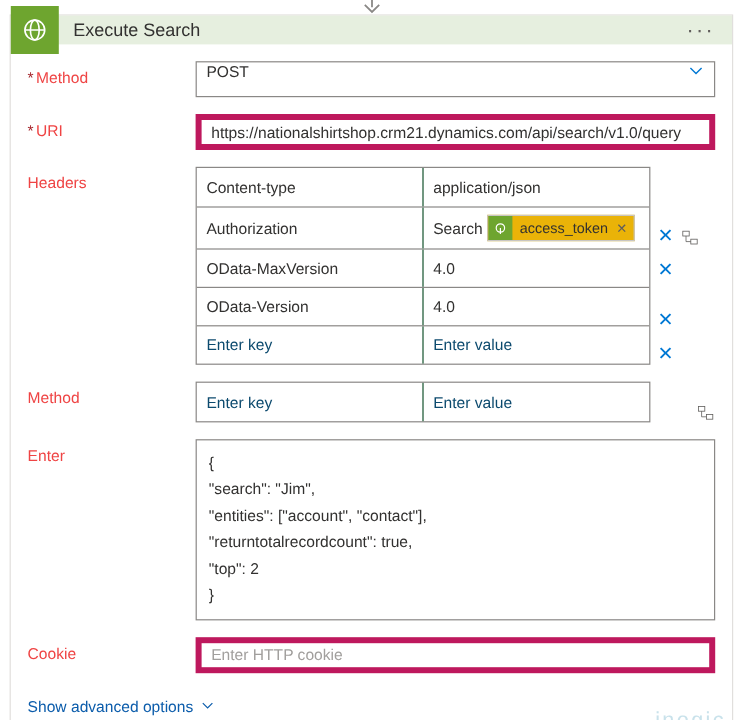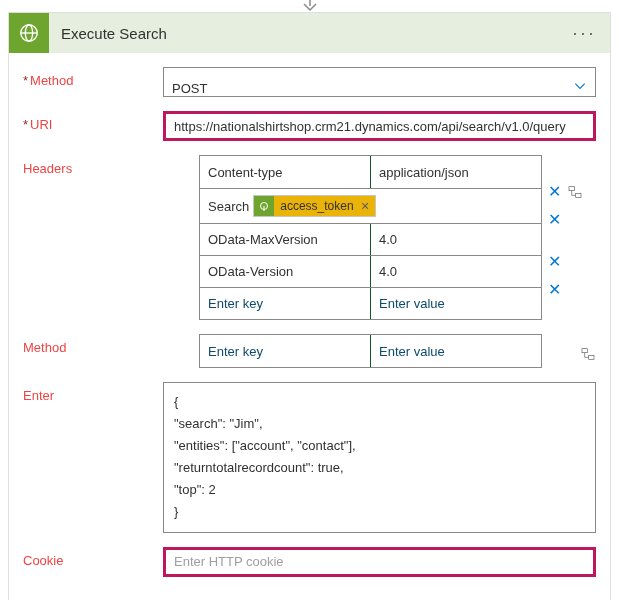--- a/index.html
+++ b/index.html
@@ -21,21 +21,21 @@
   .connector-arrow svg { display:block; margin:0 auto; }
   .card {
     margin: 0 8px 8px 8px;
     border: 1px solid #e1dfdd;
     background: #ffffff;
   }
   .card-header {
     display: flex;
     align-items: center;
     background: #e6efdf;
-    height: 40px;
+    height: 24px;
     padding-right: 10px;
   }
   .hdr-icon {
     width: 40px;
     height: 40px;
     background: #6ea52f;
     display: flex;
     align-items: center;
     justify-content: center;
     flex: 0 0 40px;
@@ -70,31 +70,31 @@
   .form-field { flex: 1; min-width: 0; }
   .select-box, .text-box {
     width: 100%;
     height: 30px;
     border: 1px solid #8a8886;
     padding: 0 8px;
     font-size: 13px;
     color: #323130;
     background: #fff;
     display: flex;
-    align-items: flex-end;
+    align-items: flex-start;
     position: relative;
   }
   .select-box .chev {
     margin-left: auto;
     color: #0078d4;
   }
   .text-input {
     width: 100%;
     height: 30px;
-    border: 3px solid #be185d;
+    border: 5px solid #be185d;
     padding: 0 8px;
     font-size: 13px;
     font-family: inherit;
     color: #323130;
   }
   .text-input::placeholder { color: #a19f9d; }
   .kv-table {
     border: 1px solid #8a8886;
   }
   .kv-row {
@@ -184,22 +184,21 @@
     right: 14px;
     bottom: 6px;
     font-family: Arial, sans-serif;
     font-size: 18px;
     color: #c9e2eb;
     letter-spacing: 2px;
     pointer-events: none;
   }
   .hdr-row-with-actions {
     display: flex;
-    align-items: center;
-    margin-left: 36px;
+    align-items: flex-end;
   }
   .hdr-row-with-actions .kv-table { flex: 1; }
 </style>
 </head>
 <body>
 
 <div class="connector-arrow">
   <svg width="22" height="12" viewBox="0 0 22 12">
     <path d="M11 0 L11 6 M5 4 L11 10 L17 4" stroke="#8a8886" stroke-width="1.5" fill="none"></path>
   </svg>
@@ -247,20 +246,21 @@
       <div class="form-field">
         <div class="hdr-row-with-actions">
           <div class="kv-table">
 
             <div class="kv-row">
               <div class="kv-key">Content-type</div>
               <div class="kv-val">application/json</div>
             </div>
 
             <div class="kv-row">
+              <div class="kv-key">Authorization</div>
               <div class="kv-val">
                 <span>Search</span>
                 <span class="token">
                   <span class="tok-icon">
                     <svg width="12" height="12" viewBox="0 0 24 24">
                         <circle cx="12" cy="12" r="7" stroke="#fff" stroke-width="2" fill="none"></circle>
                         <line x1="12" y1="12" x2="12" y2="22" stroke="#fff" stroke-width="2"></line>
                       </svg>
                   </span>
                   <span class="tok-label">access_token</span>

